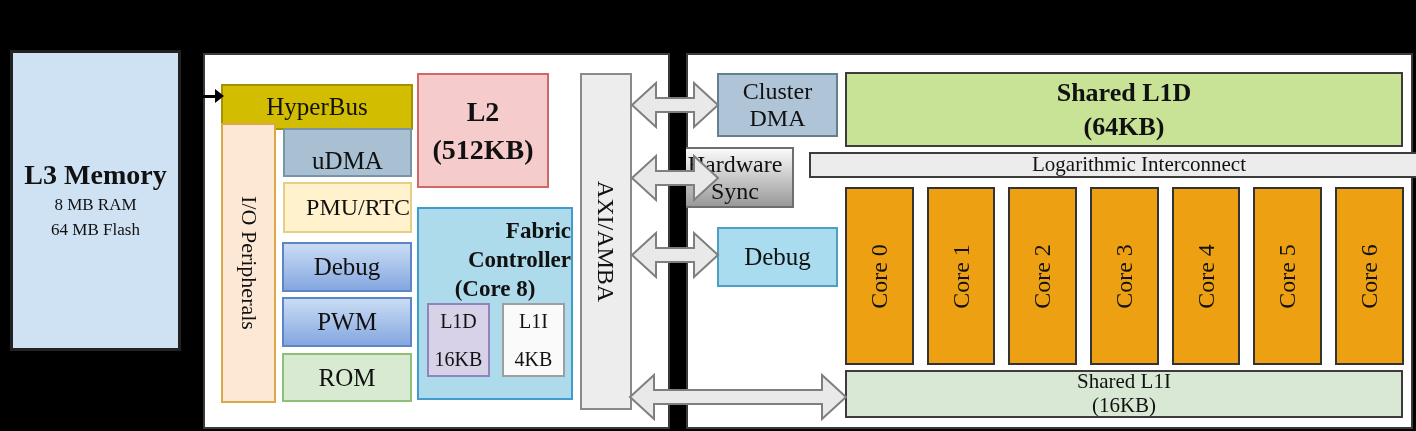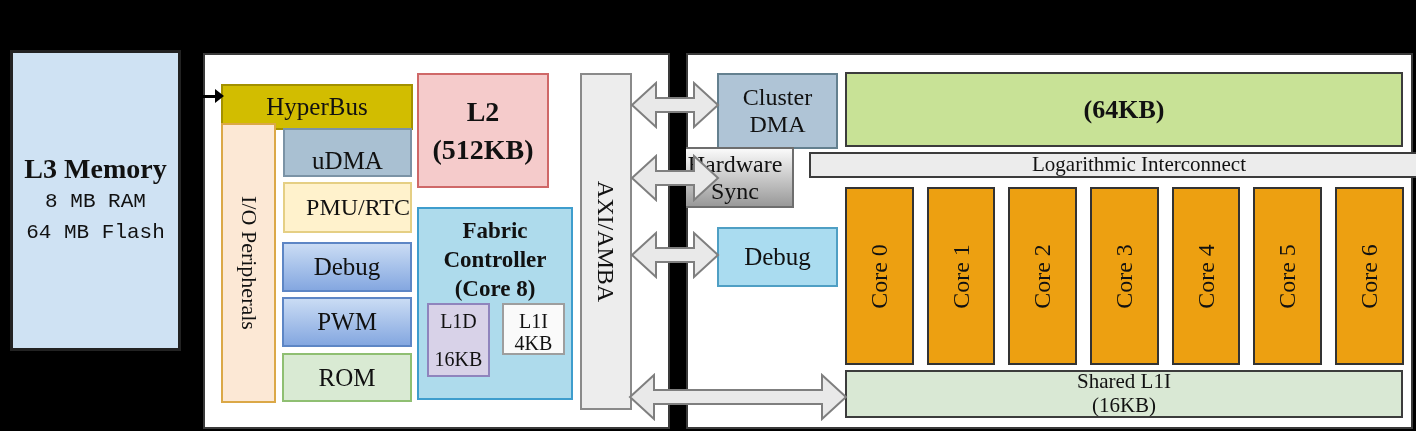--- a/index.html
+++ b/index.html
@@ -14,21 +14,21 @@
          text-align:center; line-height:1.12; }
   .vwrap { display:flex; align-items:center; justify-content:center; }
   .vtext { white-space:nowrap; }
   .rot-cw  { transform:rotate(90deg); }
   .rot-ccw { transform:rotate(-90deg); }
 
   
   .l3 { left:10px; top:50px; width:171px; height:301px;
         background:var(--c-l3,#cfe2f3); border:3px solid #222; }
   .l3-title { font-weight:bold; font-size:28px; margin-bottom:3px; }
-  .l3-line  { font-size:21px; line-height:1.45;font-family:Liberation Mono, monospace; }
+  .l3-line  { font-size:17px; line-height:1.45; }
 
   .soc-panel { left:203px; top:53px; width:467px; height:376px; }
   .cluster-panel { left:686px; top:53px; width:727px; height:376px; }
   .divider { left:670px; top:0; width:16px; height:431px; background:#000; z-index:3; }
 
   .hyperbus { left:221px; top:84px; width:192px; height:46px; font-size:25px;
               background:var(--c-hyperbus,#d2bd00); border:2px solid #a39100; }
   .io { left:221px; top:123px; width:55px; height:280px; font-size:22px;
         background:var(--c-io,#fce8d5); border:2px solid #dba847; }
   .udma { left:283px; top:128px; width:129px; height:49px; font-size:25px;
@@ -40,32 +40,32 @@
   .debug1 { left:282px; top:242px; width:130px; height:50px; }
   .pwm    { left:282px; top:297px; width:130px; height:50px; }
   .rom  { left:282px; top:353px; width:130px; height:49px; font-size:25px;
           background:var(--c-rom,#d9ead3); border:2px solid #8fbf72; }
 
   .l2 { left:417px; top:73px; width:132px; height:115px; font-weight:bold; font-size:28px;
         background:var(--c-l2,#f5cbcb); border:2px solid #cf6868; line-height:1.35; }
   .fabric { left:417px; top:207px; width:156px; height:193px;
             background:var(--c-fabric,#aedbec); border:2px solid #3e9dcd;
             justify-content:flex-start; padding-top:8px; }
-  .fabric-title { font-weight:bold; font-size:23px; line-height:1.25; }
+  .fabric-title { font-weight:bold; font-size:23px; line-height:1.25;text-align:right; }
   .l1d { left:427px; top:303px; width:63px; height:74px; font-size:20px;
          background:var(--c-l1d,#d8d2e8); border:2px solid #8f84bd;
          justify-content:space-between; padding:5px 0; }
-  .l1i { left:502px; top:303px; width:63px; height:52px; font-size:20px;
+  .l1i { left:502px; top:303px; width:63px; height:74px; font-size:20px;
          background:var(--c-l1i,#fafafa); border:2px solid #9e9e9e;
          justify-content:space-between; padding:5px 0; }
   .axi { left:580px; top:73px; width:52px; height:337px; font-size:24px;
          background:var(--c-axi,#ededed); border:2px solid #8a8a8a; }
 
   
-  .cdma { left:717px; top:73px; width:121px; height:76px; font-size:24px;
+  .cdma { left:717px; top:73px; width:121px; height:64px; font-size:24px;
           background:var(--c-cdma,#afc4d6); border:2px solid #64808f; }
   .hwsync { left:676px; top:147px; width:118px; height:61px; font-size:24px;
             background:linear-gradient(to bottom,var(--c-hwsync-top,#fafafa),var(--c-hwsync-bottom,#999999));
             border:2px solid #6e6e6e;justify-content:center; }
   .debug2 { left:717px; top:227px; width:121px; height:60px; font-size:25px;
             background:var(--c-debug2,#aadcf0); border:2px solid #4f9fc4; }
 
   .sl1d { left:845px; top:72px; width:558px; height:75px; font-weight:bold; font-size:26px;
           background:var(--c-sl1d,#c8e296); border:2px solid #3c3c3c; line-height:1.3; }
   .loginter { left:809px; top:152px; width:634px; height:26px; font-size:21px;
@@ -163,20 +163,21 @@
     <span>Cluster DMA</span>
   </div>
   <div class="abs box hwsync">
     <span>Hardware Sync</span>
   </div>
   <div class="abs box debug2">
     <span>Debug</span>
   </div>
 
   <div class="abs box sl1d">
+    <div>Shared L1D</div>
     <div>(64KB)</div>
   </div>
   <div class="abs box loginter">
     <span>Logarithmic Interconnect</span>
   </div>
 
   <div class="abs cores-row" id="cores-row">
       <div class="core">
         <span class="vtext rot-ccw">Core 0</span>
       </div>

